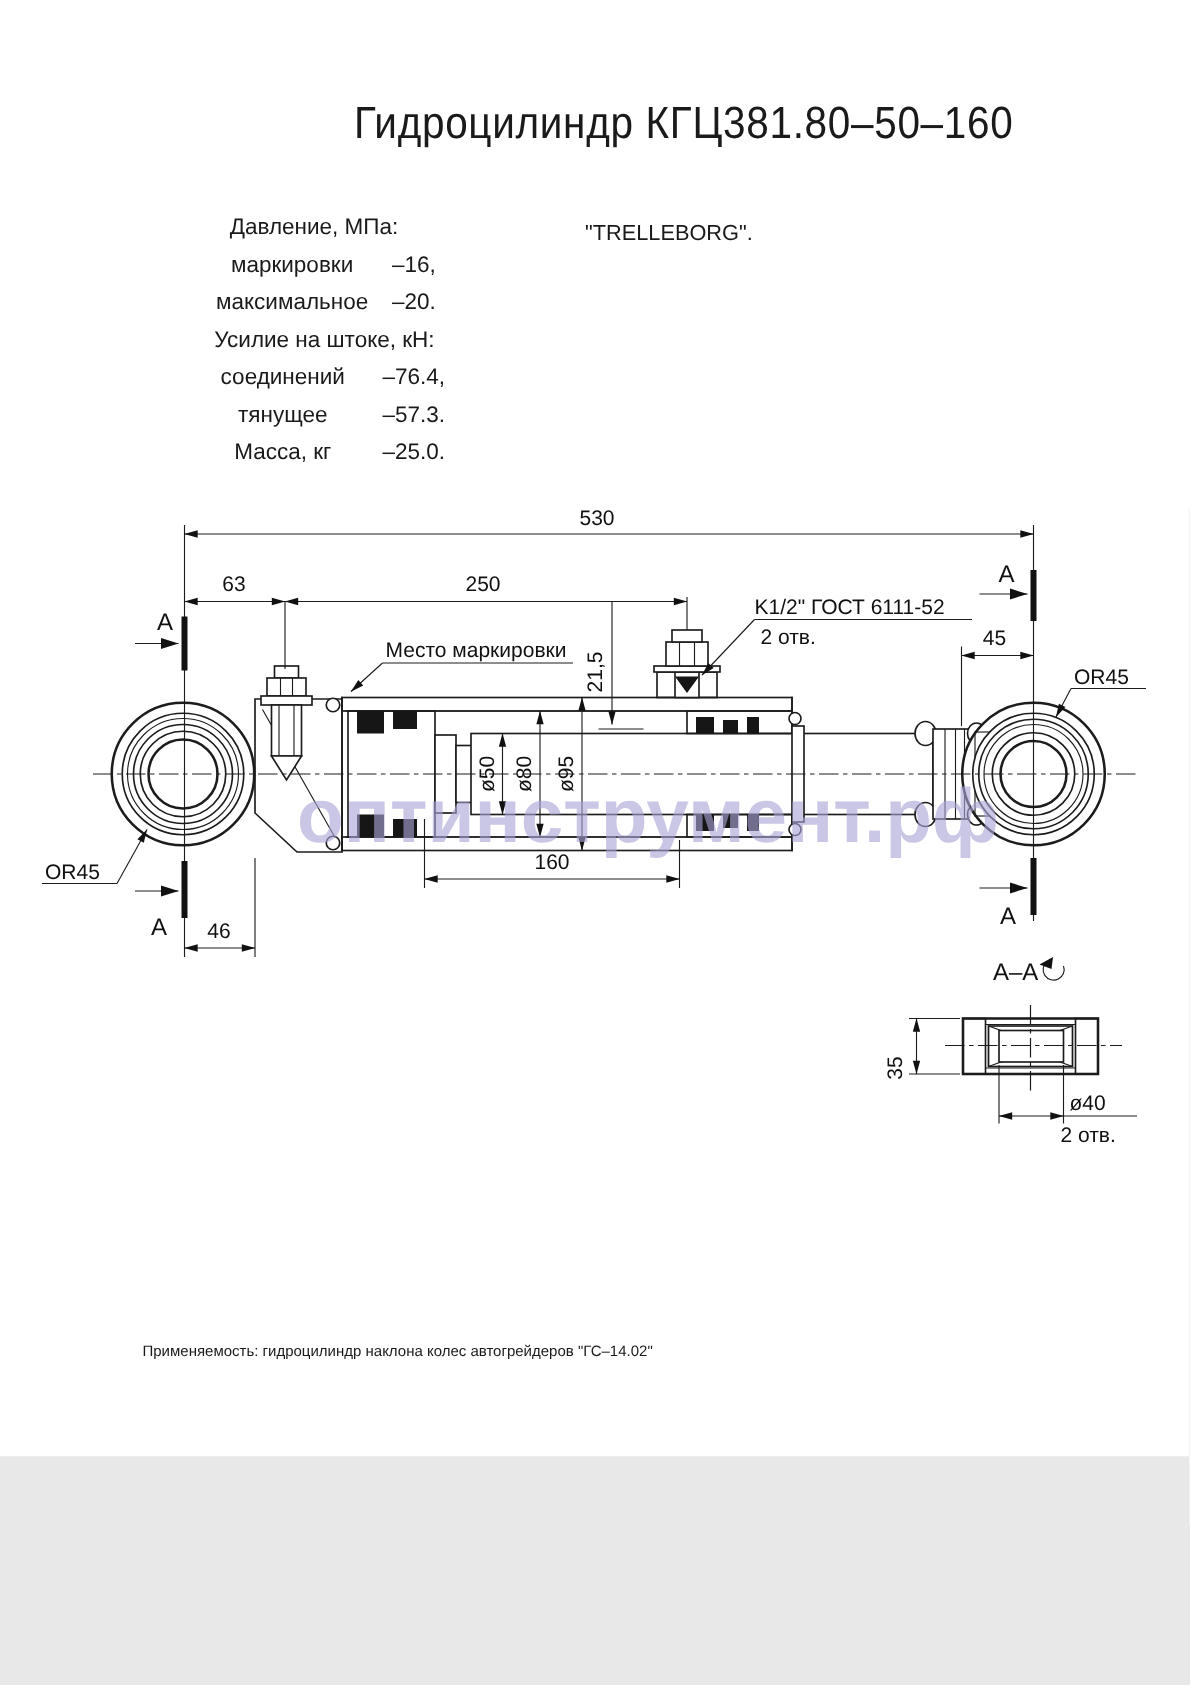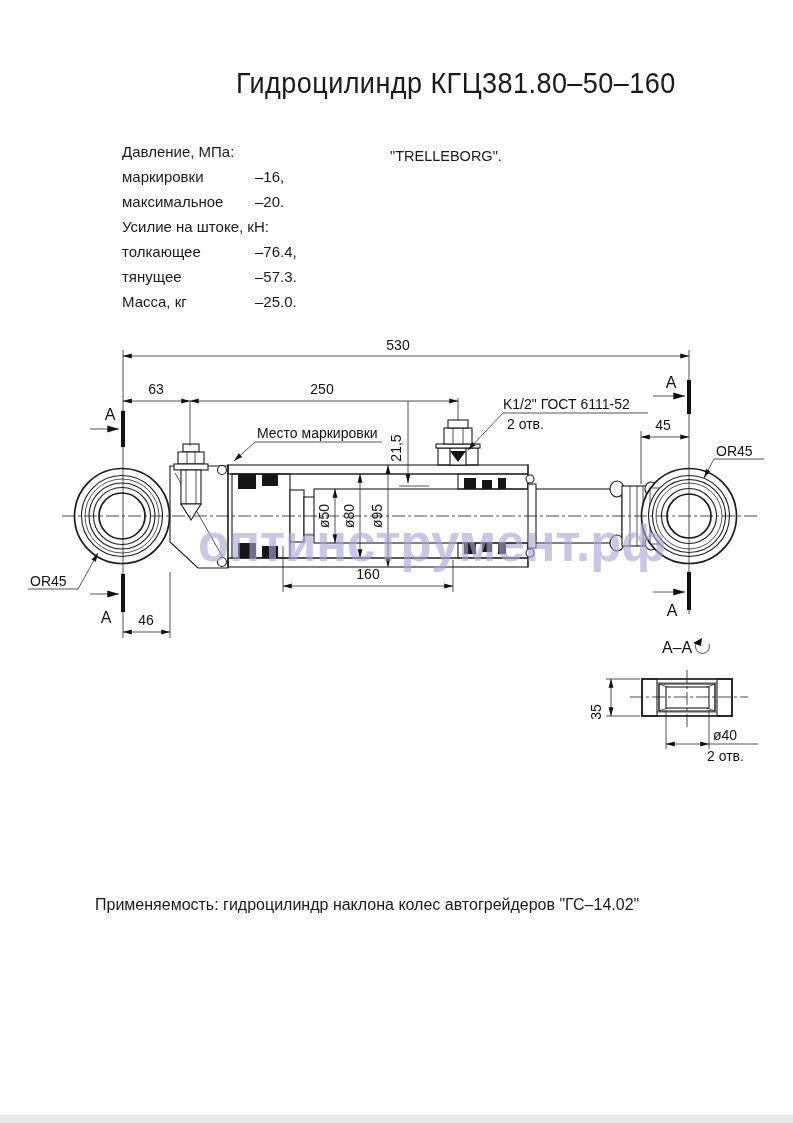--- a/index.html
+++ b/index.html
@@ -1,25 +1,25 @@
 <!DOCTYPE html>
 <html><head>
 <meta charset="utf-8">
 <style>
   html,body{margin:0;padding:0;background:#e8e8e8;}
-  .page{position:relative;width:793px;height:1115px;background:#ffffff;margin:0 auto;
+  .page{position:relative;width:793px;height:971px;background:#ffffff;margin:0 auto;
         font-family:"Liberation Sans",sans-serif;color:#1a1a1a;overflow:hidden;}
   .abs{position:absolute;z-index:2;}
   .title{left:236px;top:66px;font-size:30px;letter-spacing:.5px;white-space:nowrap;
          transform:scaleX(.9);transform-origin:left top;}
   .specs{left:122px;top:143px;font-size:15px;}
-  .specs .row{height:25px;white-space:nowrap;}
+  .specs .row{height:25px;white-space:nowrap;text-align:center;}
   .specs .lab{display:inline-block;width:133px;}
   .note{left:390px;top:143px;font-size:14.5px;line-height:26px;width:320px;}
-  .apply{left:95px;top:896px;font-size:16px;white-space:nowrap;}
+  .apply{left:95px;top:896px;font-size:10px;white-space:nowrap;}
   .watermark{left:198px;top:514px;font-size:51px;font-weight:bold;letter-spacing:0px;
              color:rgba(170,163,213,.62);white-space:nowrap;z-index:5;}
   svg.draw{position:absolute;left:0;top:0;z-index:1;}
   .ln{stroke:#1c1c1c;stroke-width:1.1;fill:none;stroke-linecap:square;}
   .lnt{stroke:#1c1c1c;stroke-width:1.7;fill:none;}
   .tn{stroke:#1c1c1c;stroke-width:.75;fill:none;}
   .tick{stroke:#111;stroke-width:4;}
   .cl{stroke:#1c1c1c;stroke-width:.8;fill:none;stroke-dasharray:13 3 3 3;}
   .w{fill:#fff;}
   .blk{fill:#161616;stroke:none;}
@@ -33,21 +33,21 @@
 
 <div class="page">
 
   <div class="abs title">Гидроцилиндр КГЦ381.80–50–160</div>
 
   <div class="abs specs">
     <div class="row"><span class="lab">Давление, МПа:</span><span></span></div>
     <div class="row"><span class="lab">маркировки</span><span>–16,</span></div>
     <div class="row"><span class="lab">максимальное</span><span>–20.</span></div>
     <div class="row"><span class="lab">Усилие на штоке, кН:</span><span></span></div>
-    <div class="row"><span class="lab">толкающее</span><span>–76.4,</span></div>
+    <div class="row"><span class="lab">соединений</span><span>–76.4,</span></div>
     <div class="row"><span class="lab">тянущее</span><span>–57.3.</span></div>
     <div class="row"><span class="lab">Масса, кг</span><span>–25.0.</span></div>
   </div>
 
   <div class="abs note">
     <div>"TRELLEBORG".</div>
   </div>
 
   <svg class="draw" width="793" height="1123" viewBox="0 0 793 1123">
     <defs>

